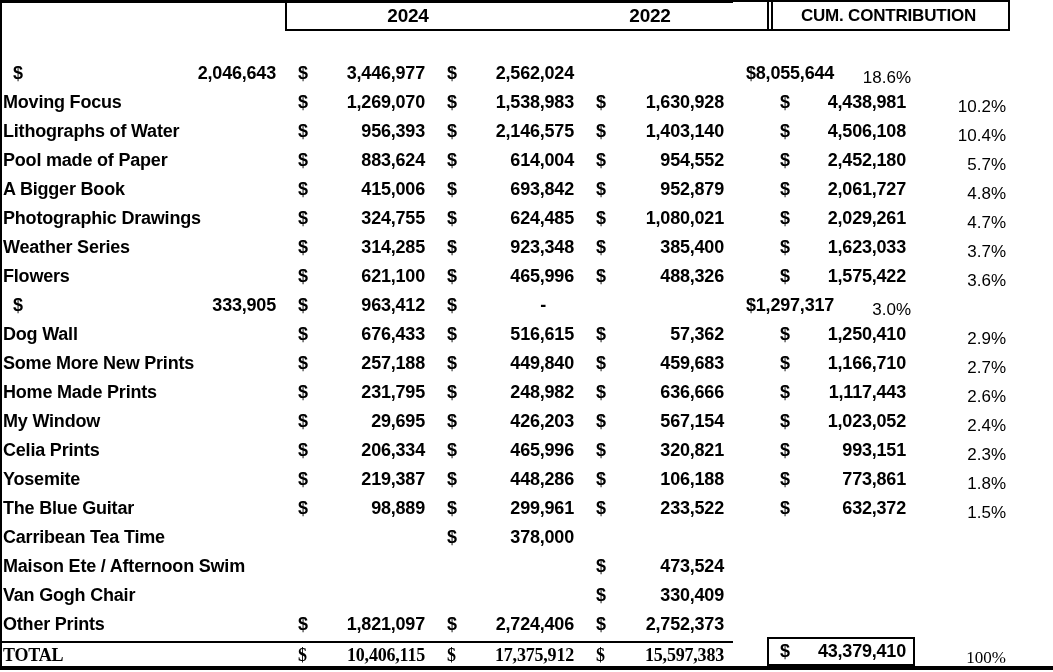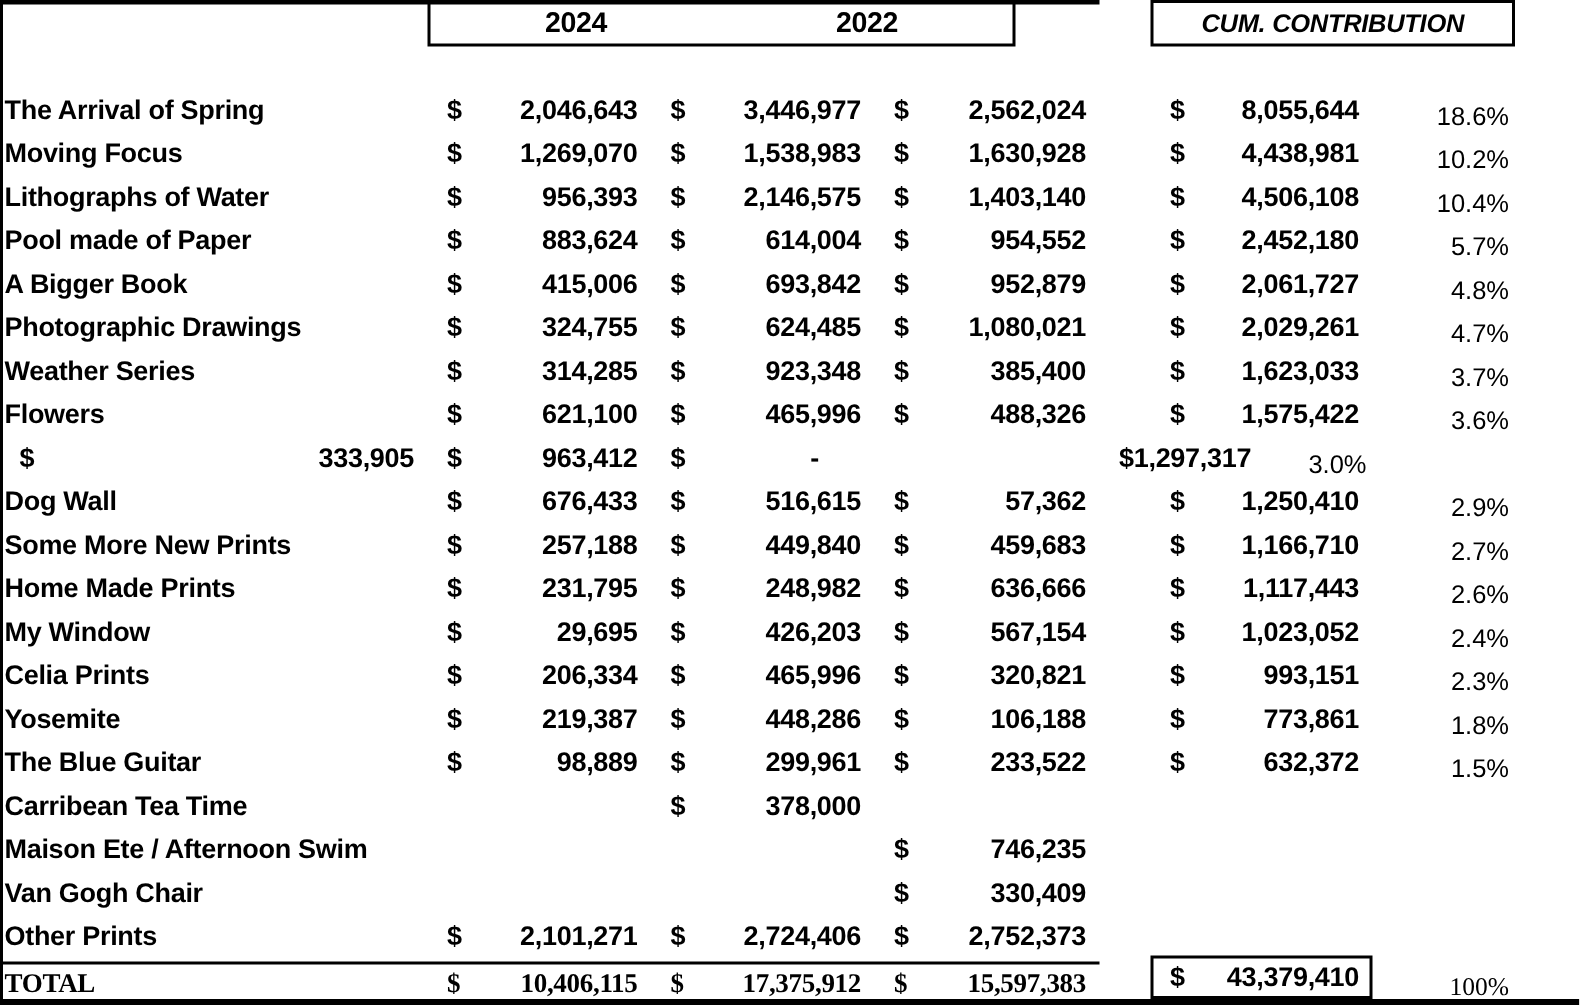--- a/index.html
+++ b/index.html
@@ -9,30 +9,30 @@
   }
   
   .line { position:absolute; background:#000; }
   .line-top { left:0; top:0; width:733px; height:3px; }
   .line-left { left:0; top:0; width:2px; height:670px; }
   .line-above-total { left:0; top:641px; width:733px; height:2px; }
   .line-bottom { left:0; top:666px; width:1053px; height:4px; }
 
   
   .year-box {
-    position:absolute; left:285px; top:0; width:392px; height:31px;
+    position:absolute; left:285px; top:0; width:488px; height:31px;
     border:2px solid #000; box-sizing:border-box; display:flex;
   }
   .year-cell { flex:1 1 0; display:flex; align-items:center; justify-content:center;
     font-weight:bold; font-size:19px; letter-spacing:-0.2px; }
   .cum-box {
     position:absolute; left:767px; top:0; width:243px; height:31px;
     border:2px solid #000; box-sizing:border-box;
     display:flex; align-items:center; justify-content:center;
-    font-weight:bold; font-size:17px; letter-spacing:-0.2px;font-style:italic;
+    font-weight:bold; font-size:17px; letter-spacing:-0.2px;
   }
 
   
   .rows { position:absolute; left:0; top:59px; width:1053px; }
   .row, .total-row {
     display:grid;
     grid-template-columns:285px 149px 149px 150px 34px 148px 95px 43px;
     height:29px; align-items:center;
   }
   .cell { height:100%; display:flex; align-items:center; box-sizing:border-box; }
@@ -67,23 +67,20 @@
   <div class="line line-bottom"></div>
 
   <div class="year-box">
     <div class="year-cell">2024</div>
     <div class="year-cell">2022</div>
   </div>
   <div class="cum-box">CUM. CONTRIBUTION</div>
 
   <div class="rows">
       <div class="row">
-      <div class="cell c-label">
-        <span class="t">The Arrival of Spring</span>
-      </div>
       <div class="cell money c-y2024">
         <span class="cur">$</span>
         <span class="val">2,046,643</span>
       </div>
       <div class="cell money c-y2023">
         <span class="cur">$</span>
         <span class="val">3,446,977</span>
       </div>
       <div class="cell money c-y2022">
         <span class="cur">$</span>
@@ -519,21 +516,21 @@
       <div class="cell money c-y2024">
         <span class="cur"></span>
         <span class="val"></span>
       </div>
       <div class="cell money c-y2023">
         <span class="cur"></span>
         <span class="val"></span>
       </div>
       <div class="cell money c-y2022">
         <span class="cur">$</span>
-        <span class="val">746,235</span>
+        <span class="val">473,524</span>
       </div>
       <div class="cell"></div>
       <div class="cell money c-cum">
         <span class="cur"></span>
         <span class="val"></span>
       </div>
       <div class="cell c-pct">
         <span class="t"></span>
       </div>
       <div class="cell"></div>
@@ -563,21 +560,21 @@
         <span class="t"></span>
       </div>
       <div class="cell"></div>
     </div>
       <div class="row">
       <div class="cell c-label">
         <span class="t">Other Prints</span>
       </div>
       <div class="cell money c-y2024">
         <span class="cur">$</span>
-        <span class="val">2,101,271</span>
+        <span class="val">1,821,097</span>
       </div>
       <div class="cell money c-y2023">
         <span class="cur">$</span>
         <span class="val">2,724,406</span>
       </div>
       <div class="cell money c-y2022">
         <span class="cur">$</span>
         <span class="val">2,752,373</span>
       </div>
       <div class="cell"></div>

